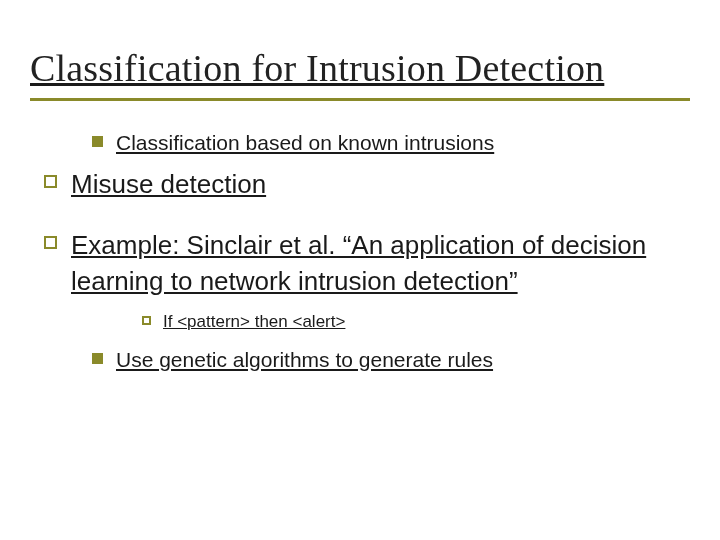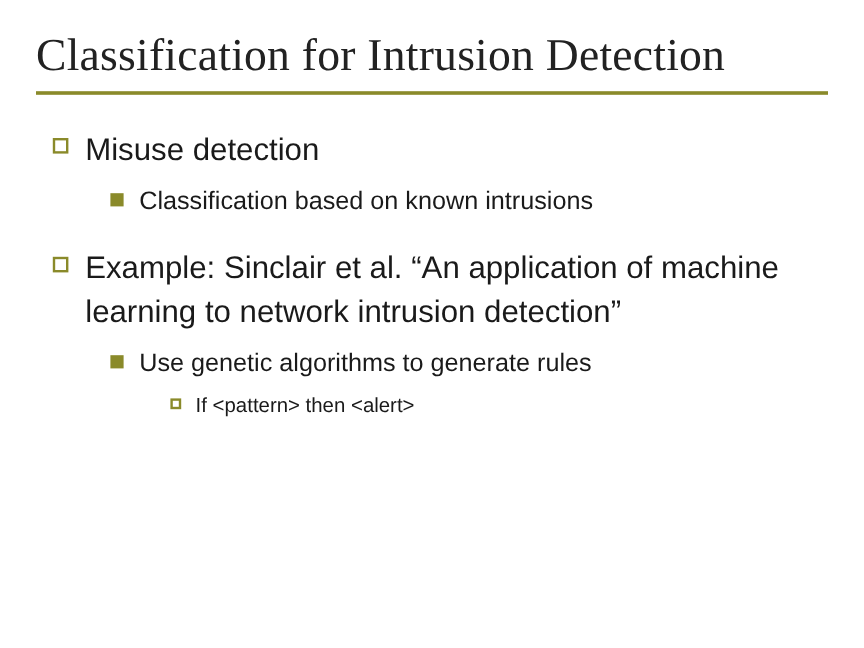--- a/index.html
+++ b/index.html
@@ -1,17 +1,17 @@
 <!DOCTYPE html>
 <html><head>
 <meta charset="utf-8">
 <style>
   * { margin: 0; padding: 0; box-sizing: border-box; }
   html, body { width: 720px; height: 540px; background: #ffffff; font-family: Arial, Helvetica, sans-serif; color: #1a1a1a; }
-  .slide { width: 720px; height: 396px; padding: 24px 30px 30px 30px; position: relative; }
+  .slide { width: 720px; height: 396px; padding: 46px 30px 30px 30px; position: relative; text-decoration: underline; }
   .title { font-family: "Times New Roman", Times, serif; font-size: 38px; font-weight: 400; color: #222; margin-bottom: 8px; letter-spacing: 0.2px; }
   .rule { height: 3px; background: #8a8a2a; width: 100%; margin-bottom: 28px; }
   .bullet-row { display: flex; align-items: flex-start; margin-bottom: 12px; line-height: 1.35; }
   .lvl1 { margin-left: 14px; font-size: 26px; }
   .lvl2 { margin-left: 62px; font-size: 21px; margin-top: 6px; margin-bottom: 10px; }
   .lvl3 { margin-left: 112px; font-size: 17px; margin-top: 4px; }
   .spacer { height: 14px; }
   .marker { display: inline-block; flex: 0 0 auto; margin-right: 14px; }
   .marker.square-outline { width: 13px; height: 13px; border: 2px solid #8a8a2a; margin-top: 8px; }
   .marker.square-outline.sm { width: 9px; height: 9px; border-width: 2px; margin-top: 5px; margin-right: 12px; }
@@ -19,41 +19,41 @@
   .text { flex: 1 1 auto; }
 </style>
 </head>
 <body>
 
 <div class="slide">
 
   <div class="title">Classification for Intrusion Detection</div>
   <div class="rule"></div>
 
+  <div class="bullet-row lvl2">
+    <span class="marker square-solid"></span>
+    <span class="text">Classification based on known intrusions</span>
+  </div>
+
   <div class="bullet-row lvl1">
     <span class="marker square-outline"></span>
     <span class="text">Misuse detection</span>
-  </div>
-
-  <div class="bullet-row lvl2">
-    <span class="marker square-solid"></span>
-    <span class="text">Classification based on known intrusions</span>
   </div>
 
   <div class="spacer"></div>
 
   <div class="bullet-row lvl1">
     <span class="marker square-outline"></span>
-    <span class="text">Example: Sinclair et al. “An application of machine learning to network intrusion detection”</span>
+    <span class="text">Example: Sinclair et al. “An application of decision learning to network intrusion detection”</span>
   </div>
 
+
+  <div class="bullet-row lvl3">
+    <span class="marker square-outline sm"></span>
+    <span class="text">If &lt;pattern&gt; then &lt;alert&gt;</span>
+  </div>
 
   <div class="bullet-row lvl2">
     <span class="marker square-solid"></span>
     <span class="text">Use genetic algorithms to generate rules</span>
   </div>
 
-  <div class="bullet-row lvl3">
-    <span class="marker square-outline sm"></span>
-    <span class="text">If &lt;pattern&gt; then &lt;alert&gt;</span>
-  </div>
-
 </div>
 
 </body></html>

